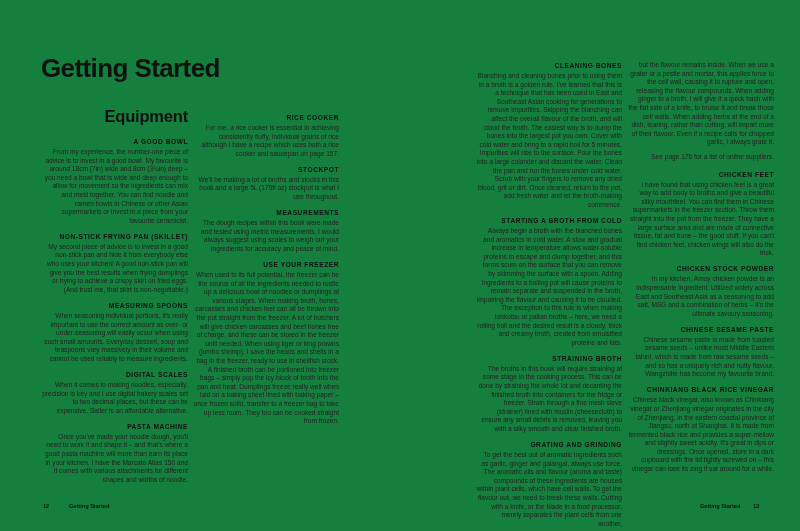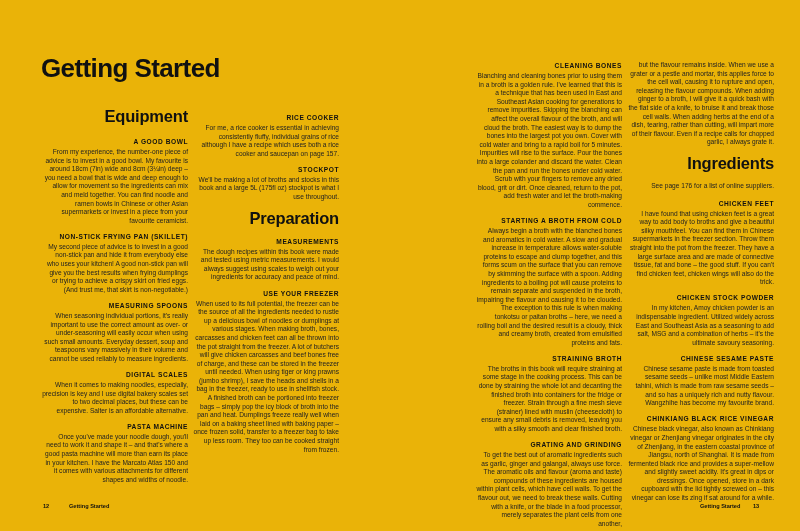--- a/index.html
+++ b/index.html
@@ -9,21 +9,21 @@
     height: 531px;
     background: #ffffff;
     font-family: "Liberation Sans", "DejaVu Sans", sans-serif;
     color: #1c1c1c;
     -webkit-font-smoothing: antialiased;
   }
   .spread {
     position: relative;
     width: 800px;
     height: 531px;
-    background: #eab308;
+    background: #15803d;
     overflow: hidden;
   }
   .page-title {
     position: absolute;
     left: 41px;
     top: 55px;
     margin: 0;
     font-size: 26px;
     line-height: 1;
     font-weight: 700;
@@ -124,21 +124,20 @@
   <div class="col col-l2">
     <div class="entry">
       <h3 class="entry-heading">RICE COOKER</h3>
       <p class="entry-body">For me, a rice cooker is essential in achieving consistently fluffy, individual grains of rice although I have a recipe which uses both a rice cooker and saucepan on page 157.</p>
     </div>
     <div class="entry">
       <h3 class="entry-heading">STOCKPOT</h3>
       <p class="entry-body">We'll be making a lot of broths and stocks in this book and a large 5L (175fl oz) stockpot is what I use throughout.</p>
     </div>
 
-    <h2 class="section-heading mid">Preparation</h2>
 
     <div class="entry">
       <h3 class="entry-heading">MEASUREMENTS</h3>
       <p class="entry-body">The dough recipes within this book were made and tested using metric measurements. I would always suggest using scales to weigh out your ingredients for accuracy and peace of mind.</p>
     </div>
     <div class="entry">
       <h3 class="entry-heading">USE YOUR FREEZER</h3>
       <p class="entry-body">When used to its full potential, the freezer can be the source of all the ingredients needed to rustle up a delicious bowl of noodles or dumplings at various stages. When making broth, bones, carcasses and chicken feet can all be thrown into the pot straight from the freezer. A lot of butchers will give chicken carcasses and beef bones free of charge, and these can be stored in the freezer until needed. When using tiger or king prawns (jumbo shrimp), I save the heads and shells in a bag in the freezer, ready to use in shellfish stock. A finished broth can be portioned into freezer bags – simply pop the icy block of broth into the pan and heat. Dumplings freeze really well when laid on a baking sheet lined with baking paper – once frozen solid, transfer to a freezer bag to take up less room. They too can be cooked straight from frozen.</p>
     </div>
   </div>
@@ -158,21 +157,20 @@
     </div>
     <div class="entry">
       <h3 class="entry-heading">GRATING AND GRINDING</h3>
       <p class="entry-body">To get the best out of aromatic ingredients such as garlic, ginger and galangal, always use force. The aromatic oils and flavour (aroma and taste) compounds of these ingredients are housed within plant cells, which have cell walls. To get the flavour out, we need to break these walls. Cutting with a knife, or the blade in a food processor, merely separates the plant cells from one another,</p>
     </div>
   </div>
 
   <div class="col col-r2">
     <p class="flow-text continuation">but the flavour remains inside. When we use a grater or a pestle and mortar, this applies force to the cell wall, causing it to rupture and open, releasing the flavour compounds. When adding ginger to a broth, I will give it a quick bash with the flat side of a knife, to bruise it and break those cell walls. When adding herbs at the end of a dish, tearing, rather than cutting, will impart more of their flavour. Even if a recipe calls for chopped garlic, I always grate it.</p>
 
-    <h2 class="section-heading mid">Ingredients</h2>
     <p class="section-intro">See page 176 for a list of online suppliers.</p>
 
     <div class="entry">
       <h3 class="entry-heading">CHICKEN FEET</h3>
       <p class="entry-body">I have found that using chicken feet is a great way to add body to broths and give a beautiful silky mouthfeel. You can find them in Chinese supermarkets in the freezer section. Throw them straight into the pot from the freezer. They have a large surface area and are made of connective tissue, fat and bone – the good stuff. If you can't find chicken feet, chicken wings will also do the trick.</p>
     </div>
     <div class="entry">
       <h3 class="entry-heading">CHICKEN STOCK POWDER</h3>
       <p class="entry-body">In my kitchen, Amoy chicken powder is an indispensable ingredient. Utilized widely across East and Southeast Asia as a seasoning to add salt, MSG and a combination of herbs – it's the ultimate savoury seasoning.</p>
     </div>

